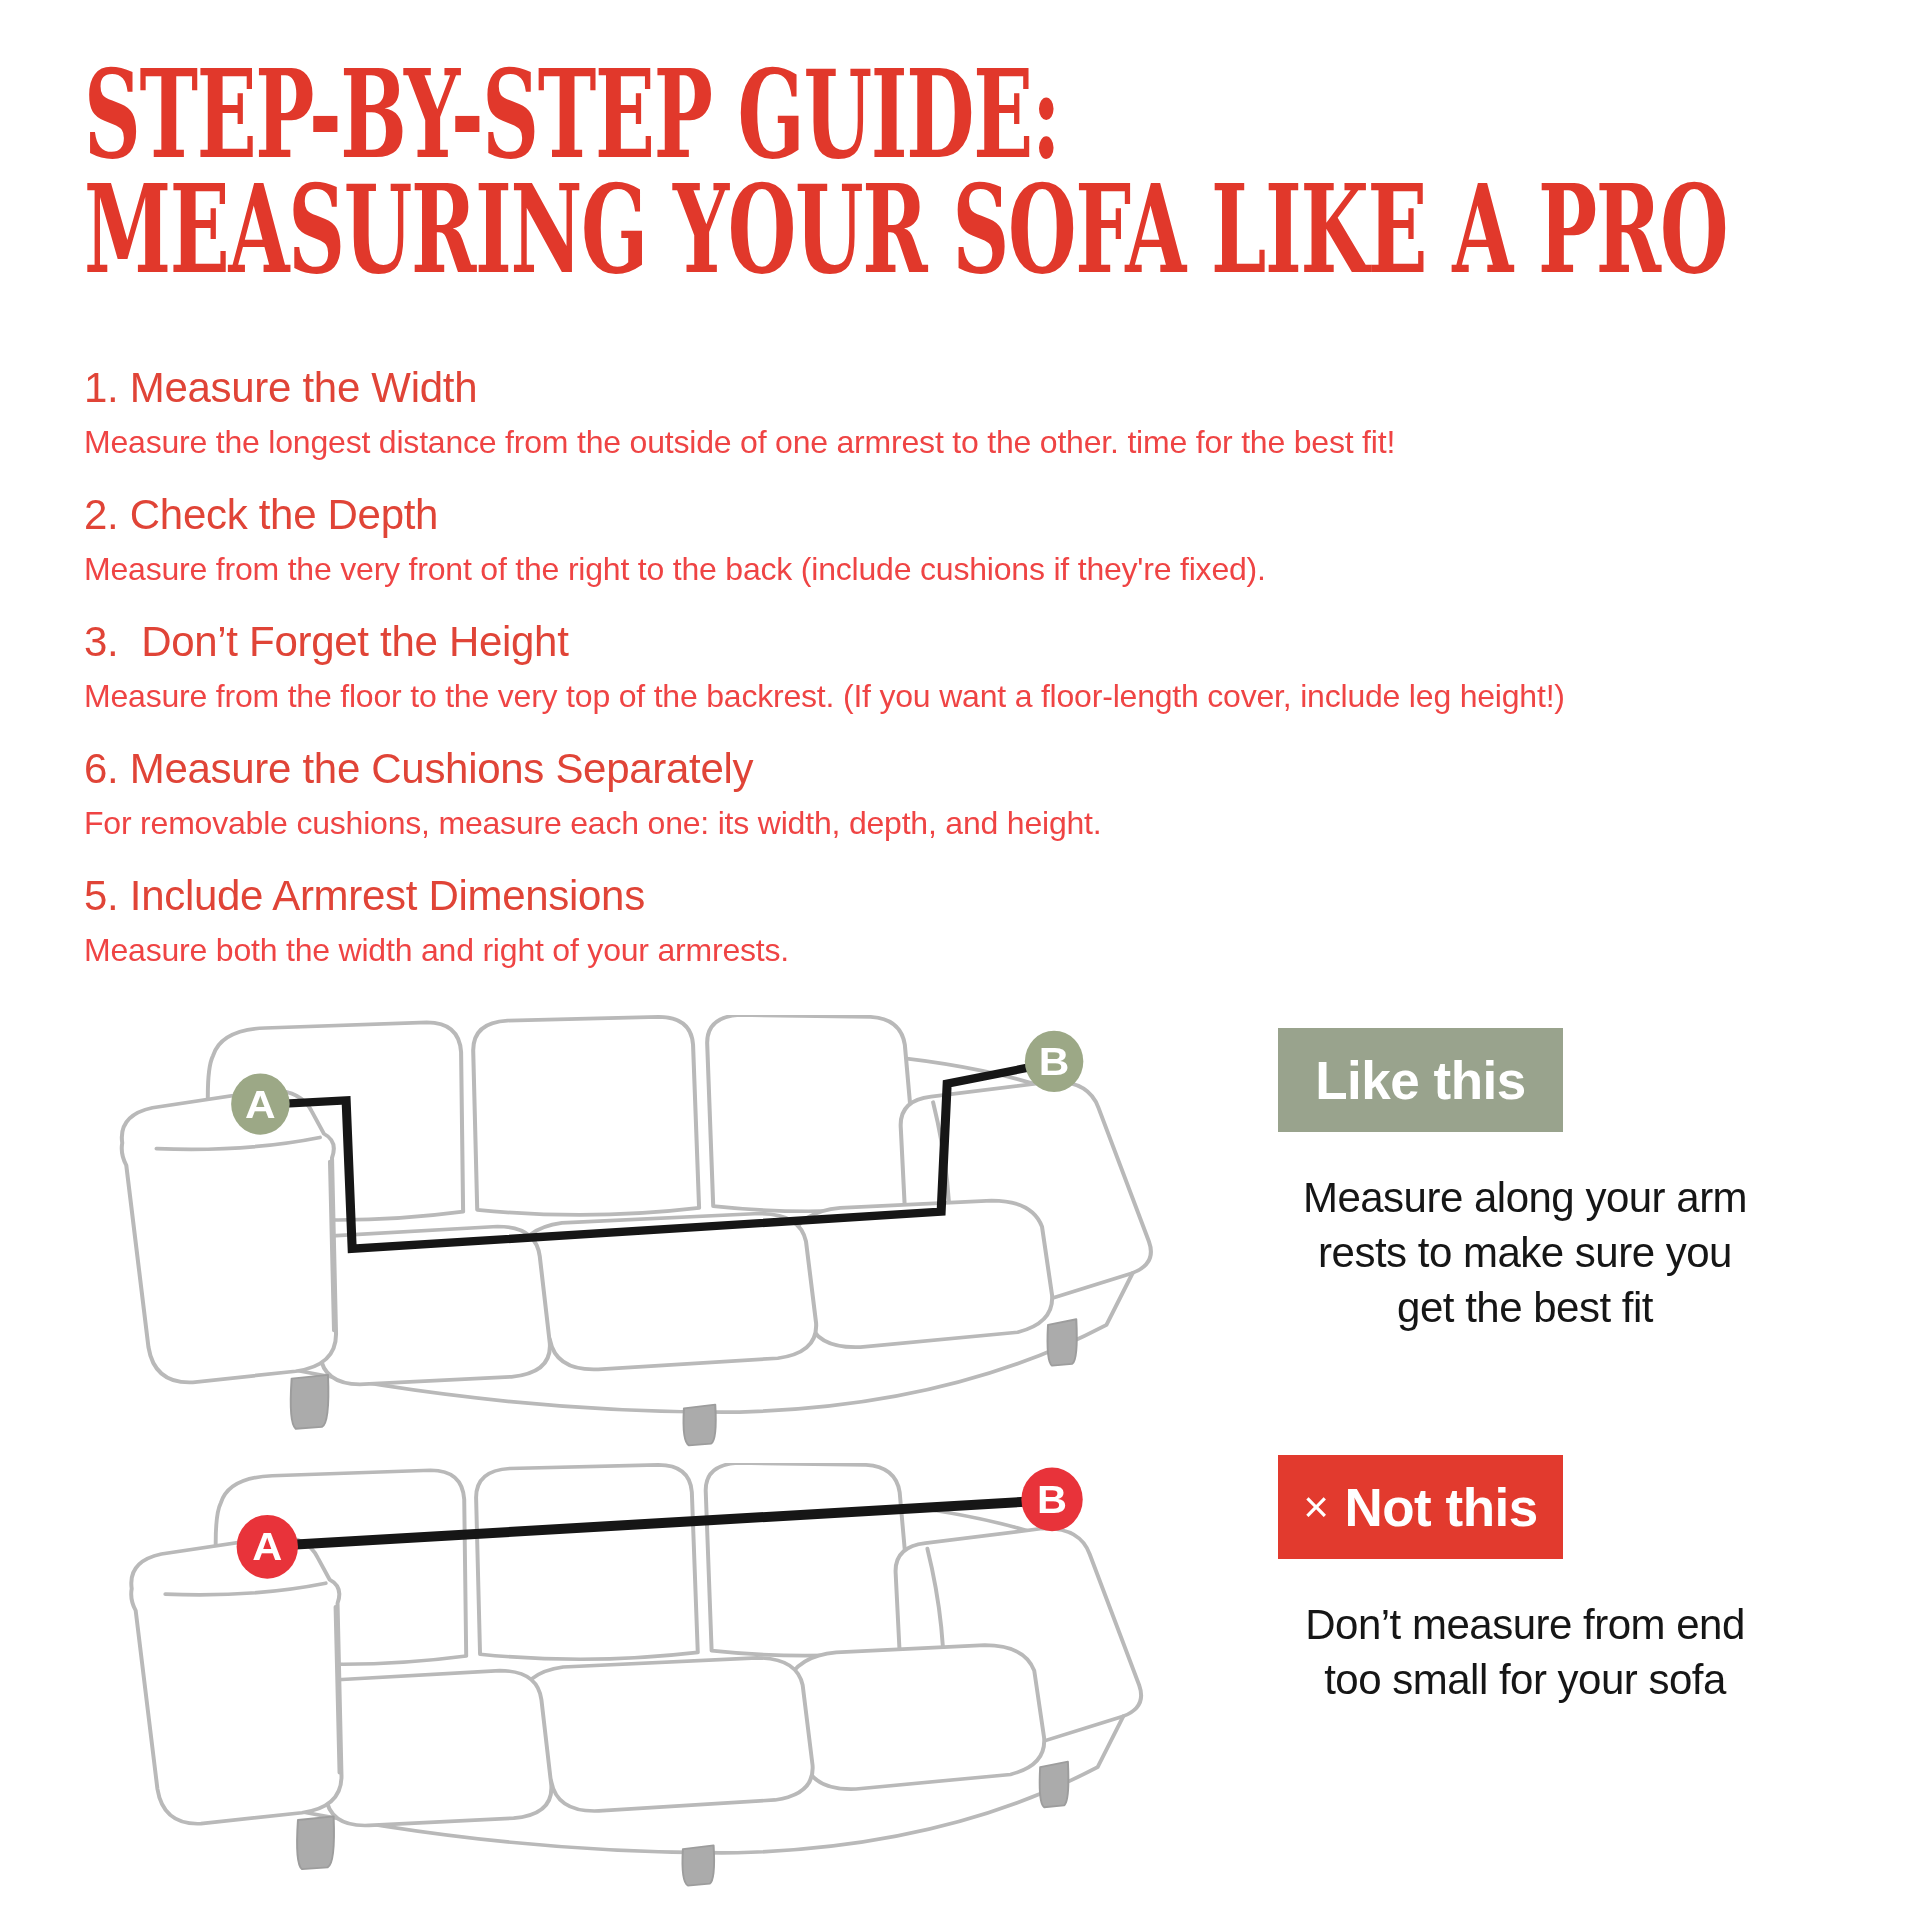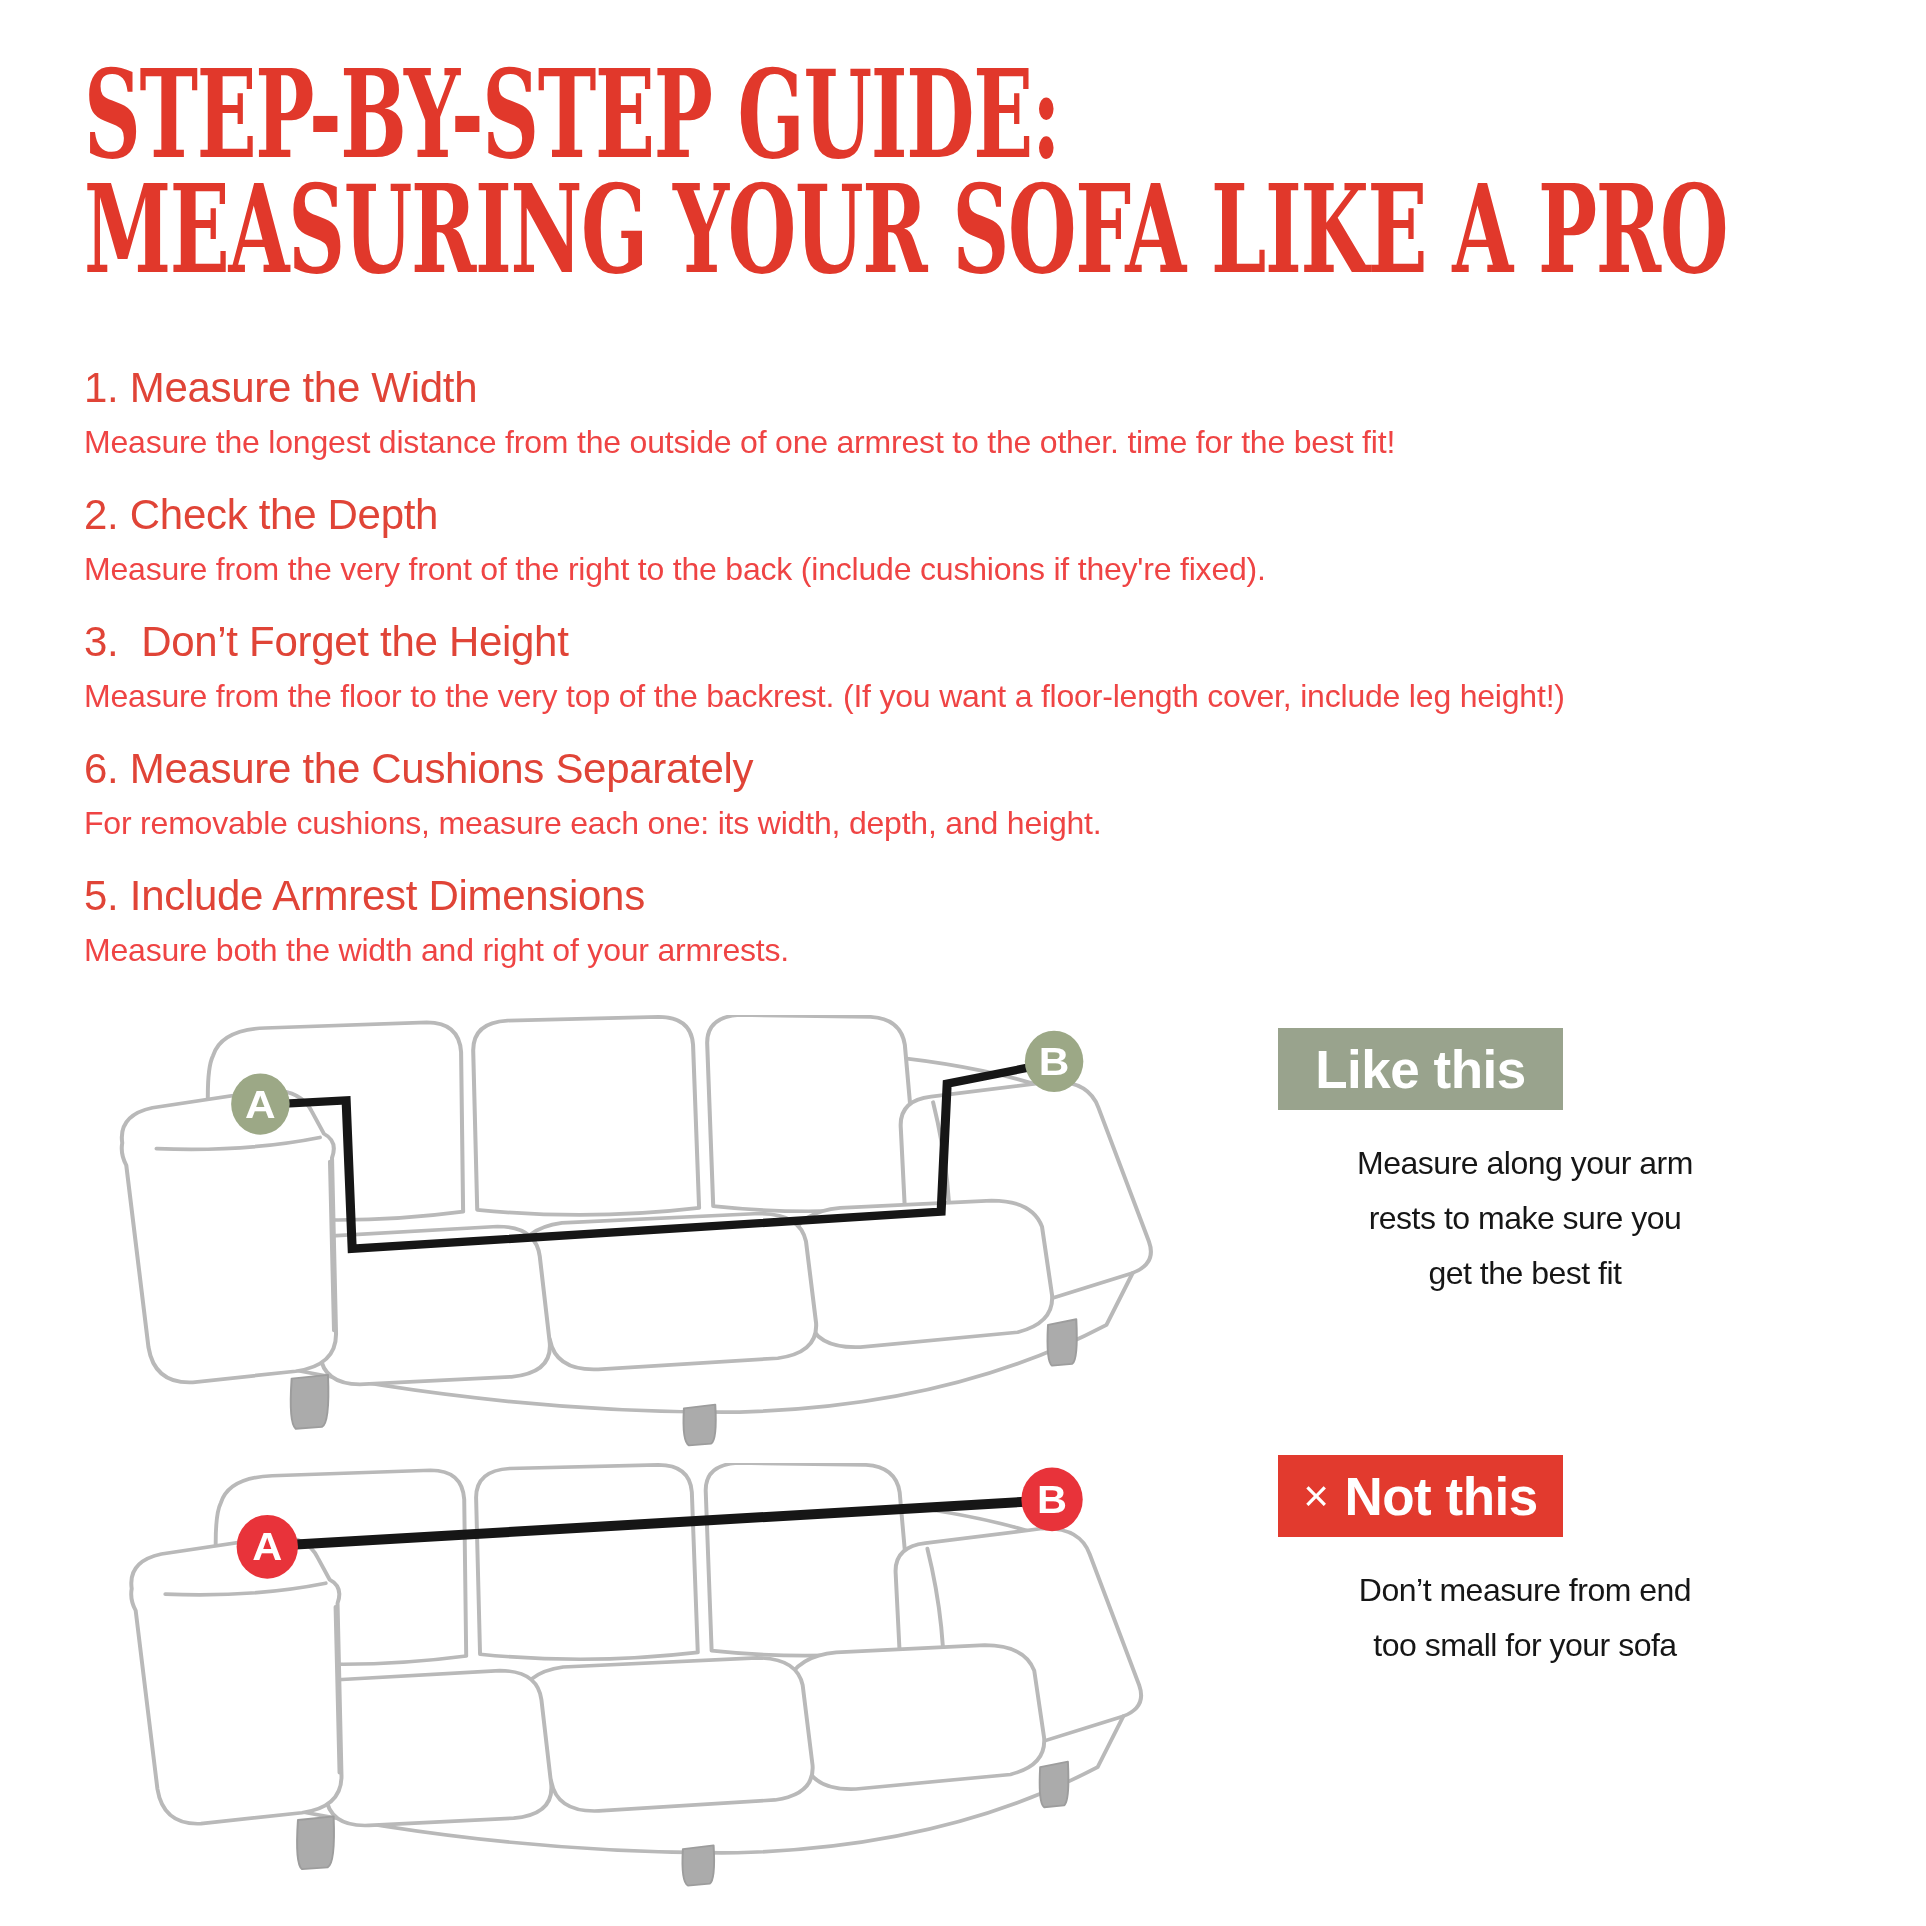--- a/index.html
+++ b/index.html
@@ -28,28 +28,28 @@
   }
   
   .sofa-svg{position:absolute;}
   .sofa-like{left:94px;top:1015px;width:1069px;height:436px;}
   .sofa-not{left:104px;top:1463px;width:1049px;height:428px;}
   
   .callout{position:absolute;width:574px;}
   .callout-like{left:1238px;top:1028px;}
   .callout-not{left:1238px;top:1455px;}
   .callout-box{
-    width:285px;height:82px;margin-left:40px;
+    width:285px;height:104px;margin-left:40px;
     display:flex;align-items:center;justify-content:center;gap:16px;
     color:#ffffff;font-weight:700;font-size:53px;letter-spacing:-0.5px;
   }
   .x-glyph{font-weight:400;font-size:44px;line-height:44px;}
   .callout-caption{
-    margin-top:26px;text-align:center;color:#161616;
-    font-size:32px;line-height:55px;letter-spacing:-0.5px;
+    margin-top:38px;text-align:center;color:#161616;
+    font-size:42px;line-height:55px;letter-spacing:-0.5px;
   }
   .badge-letter{
     font-family:"Liberation Sans",sans-serif;font-weight:700;font-size:42px;fill:#ffffff;
   }
 </style>
 </head>
 <body>
 
 <div id="canvas">
 

